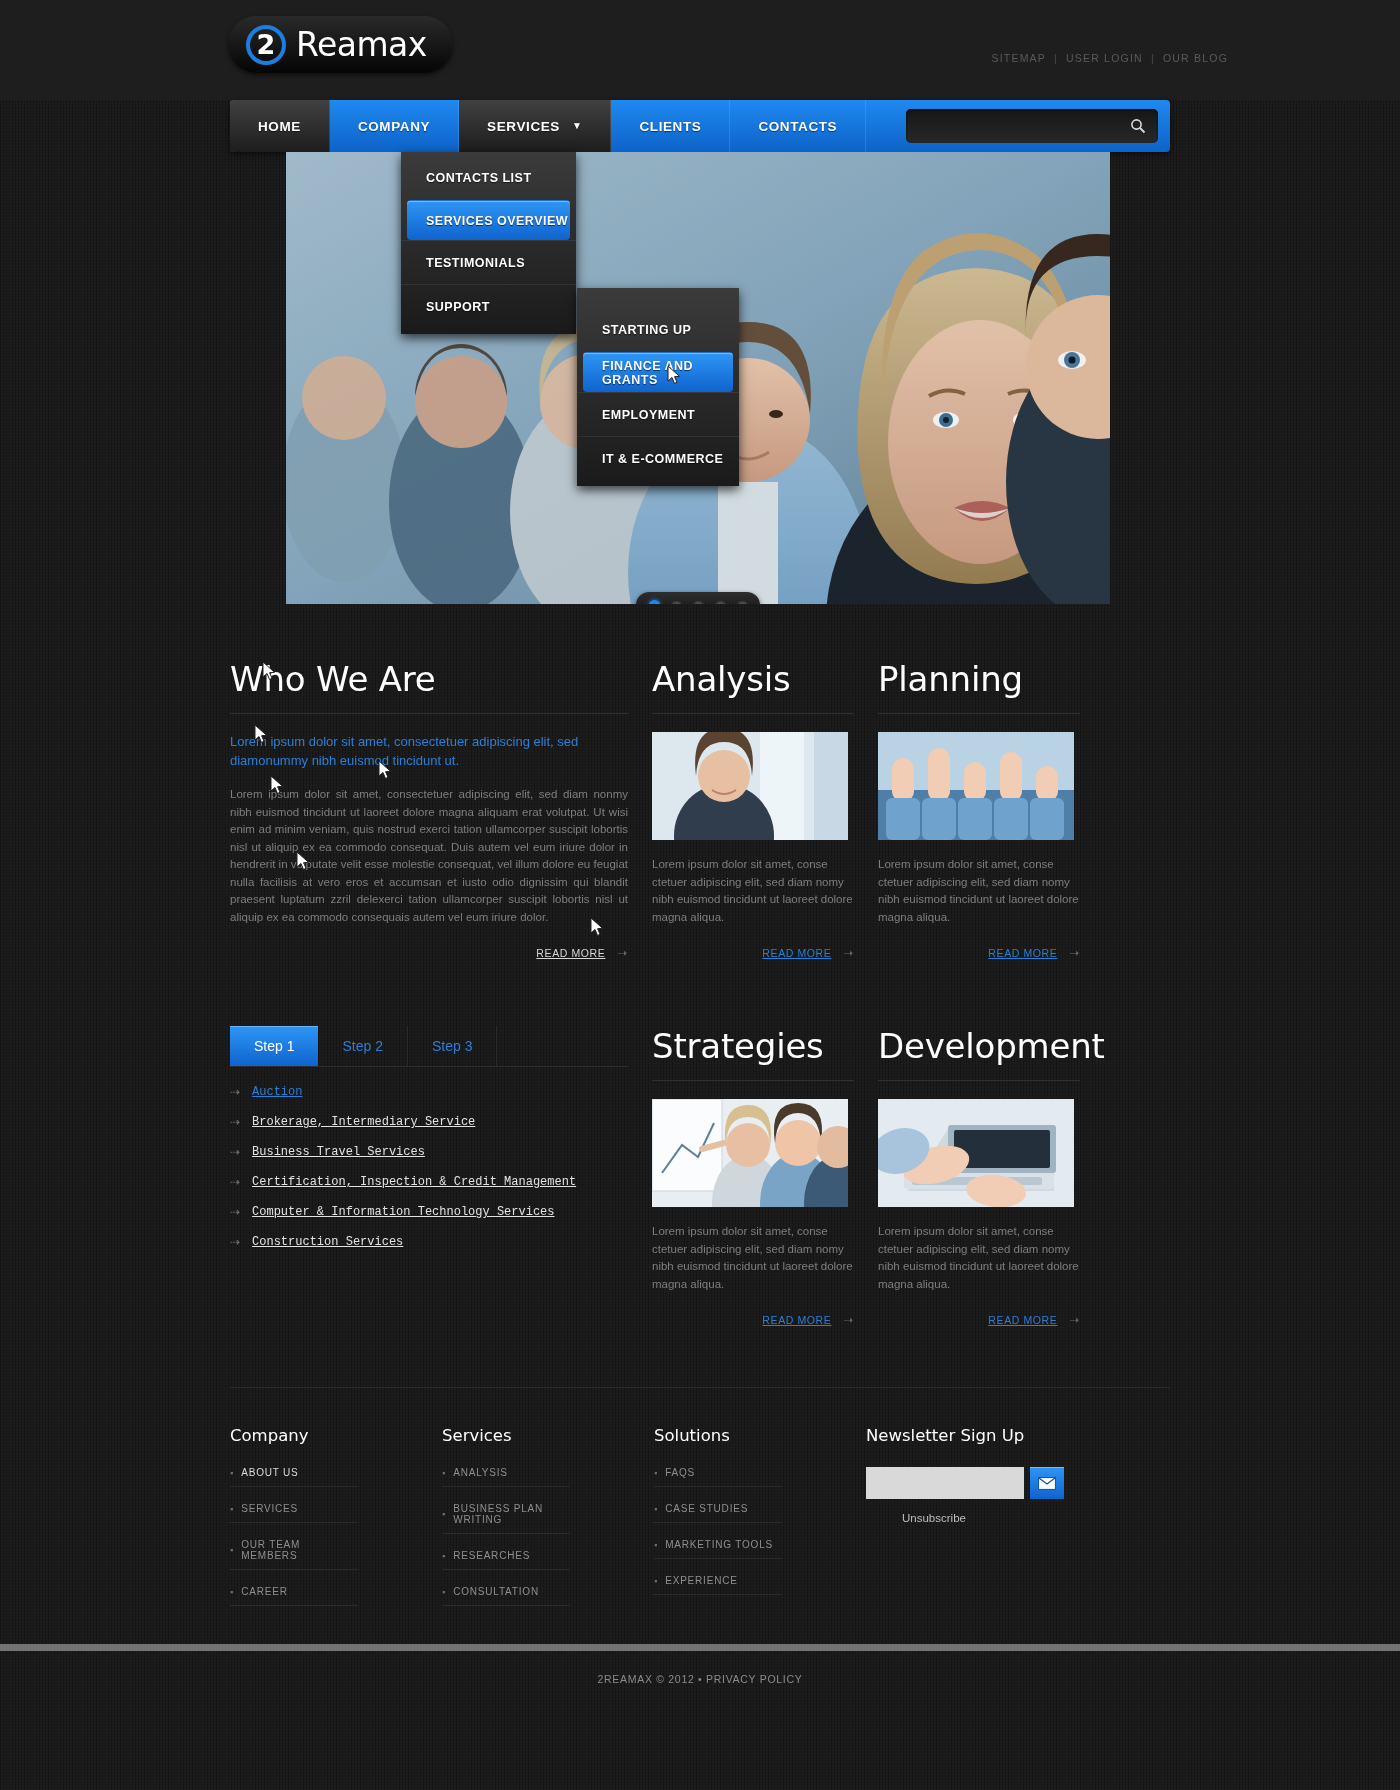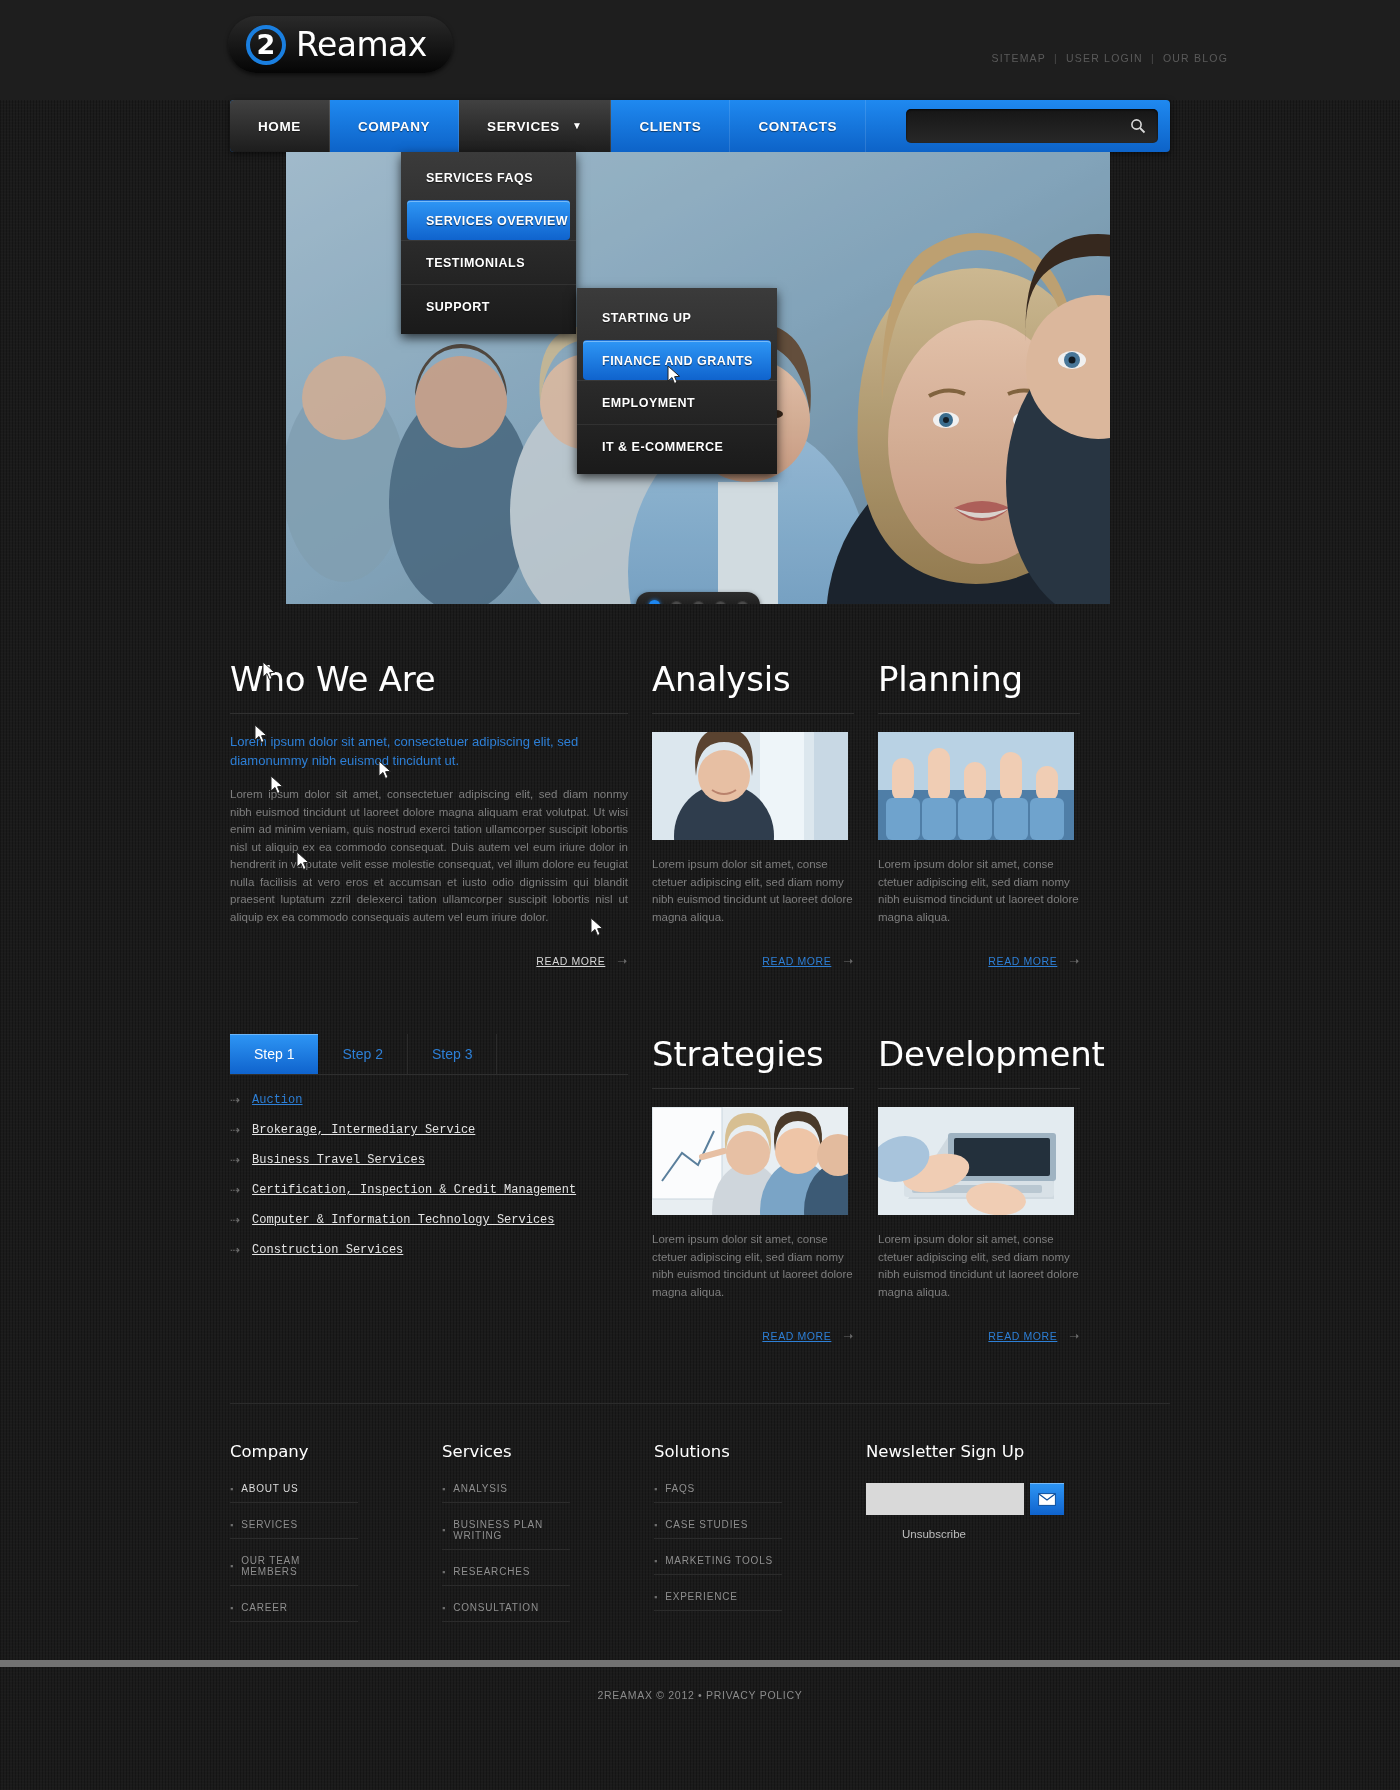--- a/index.html
+++ b/index.html
@@ -99,24 +99,24 @@
     border-top:1px solid rgba(255,255,255,.07);
     cursor:pointer;text-shadow:0 1px 1px rgba(0,0,0,.6);
   }
   .ditem:first-child{border-top:0;}
   .ditem.active{
     background:linear-gradient(180deg,#2e96f5,#0f63cd);
     border-radius:4px;margin:0 6px;padding-left:19px;height:40px;
     box-shadow:inset 0 1px 0 rgba(255,255,255,.35);
   }
   .subdropdown{
-    position:absolute;left:577px;top:188px;width:200px;z-index:41;
+    position:absolute;left:577px;top:188px;width:162px;z-index:41;
     background:linear-gradient(180deg,#3b3b3b,#1a1a1a);
     box-shadow:0 4px 10px rgba(0,0,0,.7);
-    padding:8px 0 6px;
+    padding:20px 0 6px;
   }
 
   
   .slider{
     position:relative;width:824px;height:452px;margin:0 auto;left:-2px;
     overflow:hidden;background:#3c3c3c;
   }
   .slide-photo{position:absolute;inset:0;}
   .pager{
     position:absolute;left:50%;transform:translateX(-50%);bottom:-14px;
@@ -138,21 +138,21 @@
     color:#fff;font-size:34px;font-weight:normal;letter-spacing:-.2px;
     font-family:"DejaVu Sans", sans-serif;
     padding-bottom:14px;margin-bottom:18px;
     border-bottom:1px solid #303030;
   }
   .lead{color:#2d7fd6;font-size:13px;line-height:19px;margin-bottom:16px;}
   .body-text{color:#7e7e7e;font-size:11.5px;line-height:17.5px;text-align:justify;}
   .thumb{width:196px;height:108px;overflow:hidden;margin-bottom:16px;position:relative;}
   .small-text{color:#7e7e7e;font-size:11.5px;line-height:17.5px;}
   .readmore{
-    margin-top:28px;text-align:right;font-size:10.5px;letter-spacing:.6px;
+    margin-top:20px;text-align:right;font-size:10.5px;letter-spacing:.6px;
     display:flex;justify-content:flex-end;align-items:center;gap:12px;
   }
   .readmore a{color:#2d7fd6;text-decoration:underline;}
   .readmore.white a{color:#d7d7d7;}
   .arrow{color:#6a6a6a;font-size:12px;}
 
   
   .tabs{display:flex;border-bottom:1px solid #2e2e2e;margin-bottom:18px;}
   .tab{
     padding:12px 24px;font-size:14px;color:#2d7fd6;cursor:pointer;
@@ -248,21 +248,21 @@
         <input type="text" placeholder="" style="">
         <svg class="search-icon" viewBox="0 0 16 16">
           <circle cx="6.5" cy="6.5" r="4.6" fill="none" stroke="#d9d9d9" stroke-width="1.6"></circle>
           <line x1="10" y1="10" x2="14.5" y2="14.5" stroke="#d9d9d9" stroke-width="1.8"></line>
         </svg>
       </div>
     </div>
 
     <div class="dropdown">
       <div class="ditem">
-        <span>SERVICES FAQS</span>
+        <span>CONTACTS LIST</span>
       </div>
       <div class="ditem active">
         <span>SERVICES OVERVIEW</span>
       </div>
       <div class="ditem">
         <span>TESTIMONIALS</span>
       </div>
       <div class="ditem">
         <span>SUPPORT</span>
       </div>

